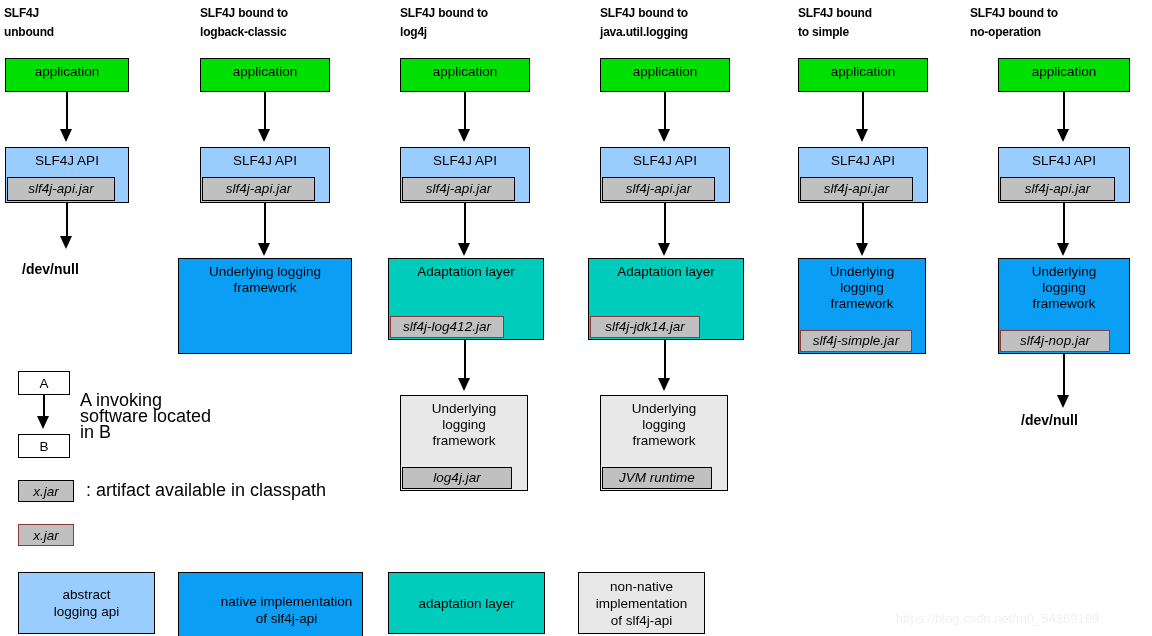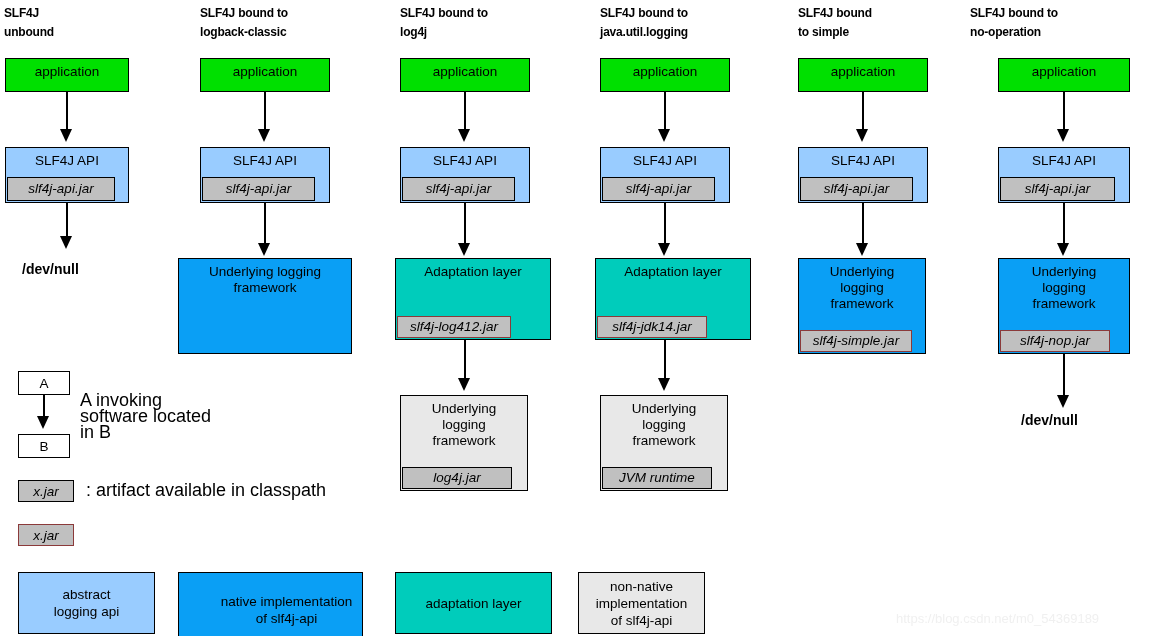--- a/index.html
+++ b/index.html
@@ -48,21 +48,21 @@
     text-align: center;
     white-space: pre-line;
     padding-top: 5px;
     width: 100%;
   }
 
   
   .c-green   { background: #00e000; }
   .c-api     { background: #99ccff; }
   .c-native  { background: #0a9ff5; }
-  .c-adapt   { background: #00ccbb; margin-left: 7px; }
+  .c-adapt   { background: #00ccbb; }
   .c-plain   { background: #e8e8e8; }
 
   
   .jar {
     position: absolute;
     left: 1px;
     bottom: 1px;
     background: #c0c0c0;
     border: 1.5px solid #000000;
     box-sizing: border-box;

